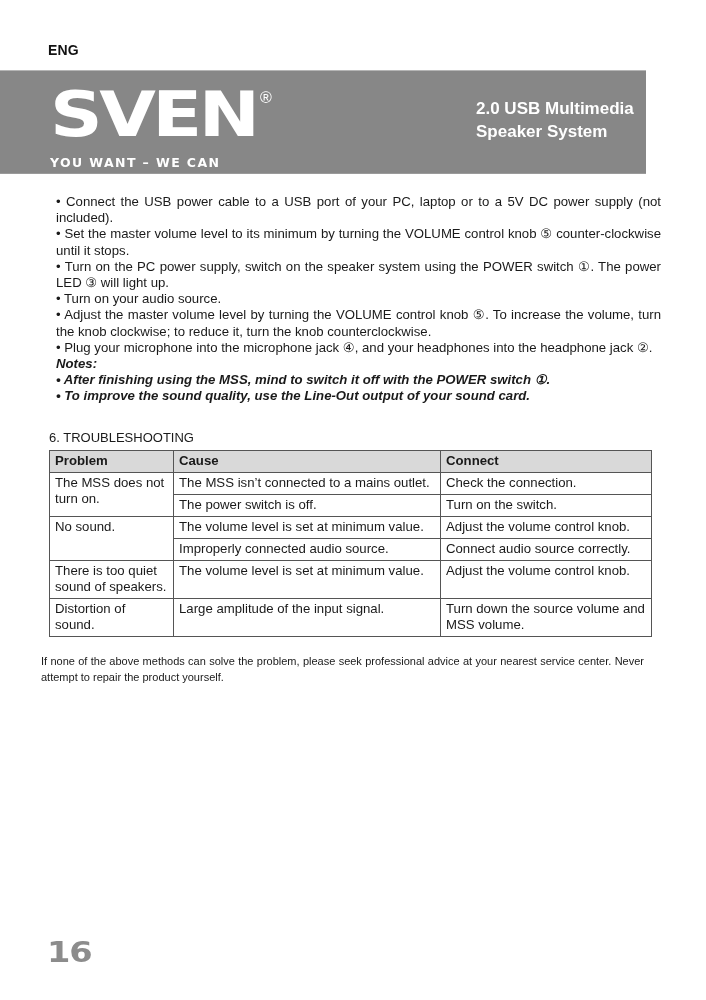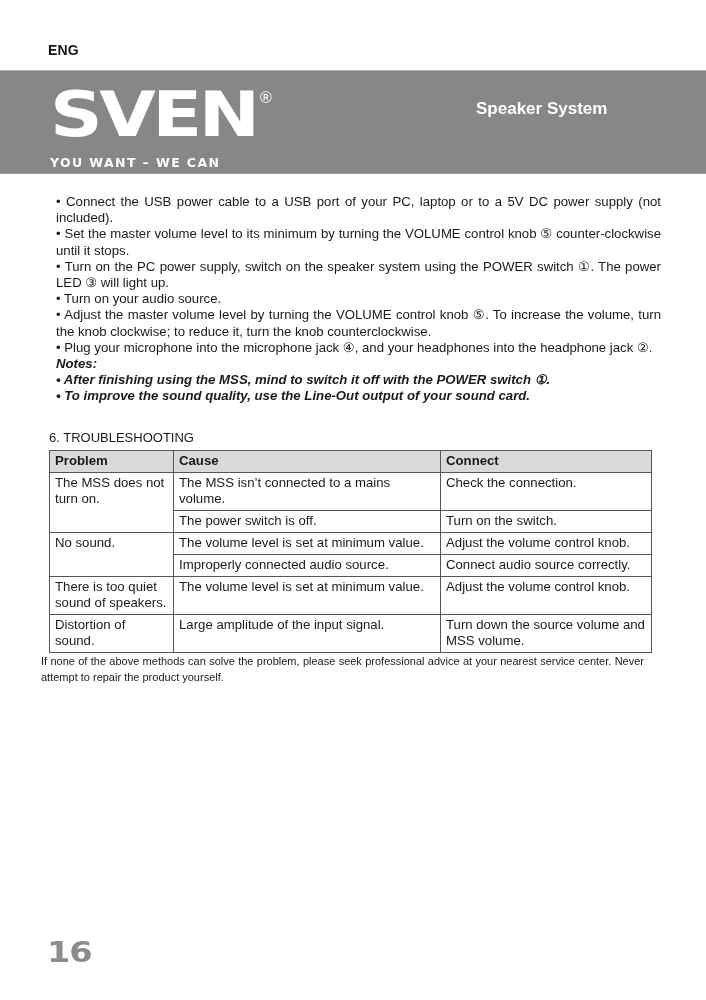--- a/index.html
+++ b/index.html
@@ -1,20 +1,20 @@
 <!DOCTYPE html>
 <html><head>
   <meta charset="utf-8">
   <style>
     html, body { margin: 0; padding: 0; background: #ffffff; }
     body { width: 706px; height: 1000px; position: relative; overflow: hidden;
            font-family: "Liberation Sans", sans-serif; color: #1a1a1a; }
     .lang { position: absolute; left: 48px; top: 42px; font-weight: bold; font-size: 14px;
             letter-spacing: 0.2px; color: #111; }
-    .banner { position: absolute; left: 0; top: 70px; width: 706px; height: 102px;
+    .banner { position: absolute; left: 0; top: 70px; width: 646px; height: 102px;
               background: #878787; border-top: 1px solid #b5b5b5; border-bottom: 1px solid #9a9a9a; }
     .logo { position: absolute; left: 50px; top: 16px; }
     .logo-word { font-family: "DejaVu Sans", sans-serif; font-weight: bold; font-size: 62px;
                  color: #ffffff; letter-spacing: -3px; line-height: 56px; transform: scaleX(1.18);
                  transform-origin: left center; display: inline-block; }
     .reg { position: absolute; left: 210px; top: 2px; color: #fff; font-size: 16px; }
     .tagline { position: absolute; left: 0; top: 68px; color: #fff; font-weight: bold;
                font-size: 12.5px; letter-spacing: 1.4px; white-space: nowrap;
                font-family: "DejaVu Sans", sans-serif; }
     .product { position: absolute; left: 476px; top: 26px; color: #fff; font-weight: bold;
@@ -41,20 +41,21 @@
 
 <div class="lang">ENG</div>
 
 <div class="banner">
   <div class="logo">
     <span class="logo-word">SVEN</span>
     <span class="reg">®</span>
     <div class="tagline">YOU WANT – WE CAN</div>
   </div>
   <div class="product">
+    <div>2.0 USB Multimedia</div>
     <div>Speaker System</div>
   </div>
 </div>
 
 <div class="content">
   <p>• Connect the USB power cable to a USB port of your PC, laptop or to a 5V DC power supply (not included).</p>
   <p>• Set the master volume level to its minimum by turning the VOLUME control knob ⑤ counter-clockwise until it stops.</p>
   <p>• Turn on the PC power supply, switch on the speaker system using the POWER switch ①. The power LED ③ will light up.</p>
   <p>• Turn on your audio source.</p>
   <p>• Adjust the master volume level by turning the VOLUME control knob ⑤. To increase the volume, turn the knob clockwise; to reduce it, turn the knob counterclockwise.</p>
@@ -68,21 +69,21 @@
 
 <table>
   <tbody>
       <tr>
     <th class="c1">Problem</th>
     <th class="c2">Cause</th>
     <th class="c3">Connect</th>
   </tr>
   <tr>
     <td rowspan="2">The MSS does not turn on.</td>
-    <td>The MSS isn’t connected to a mains volume.</td>
+    <td>The MSS isn’t connected to a mains outlet.</td>
     <td>Check the connection.</td>
   </tr>
   <tr>
     <td>The power switch is off.</td>
     <td>Turn on the switch.</td>
   </tr>
   <tr>
     <td rowspan="2">No sound.</td>
     <td>The volume level is set at minimum value.</td>
     <td>Adjust the volume control knob.</td>

